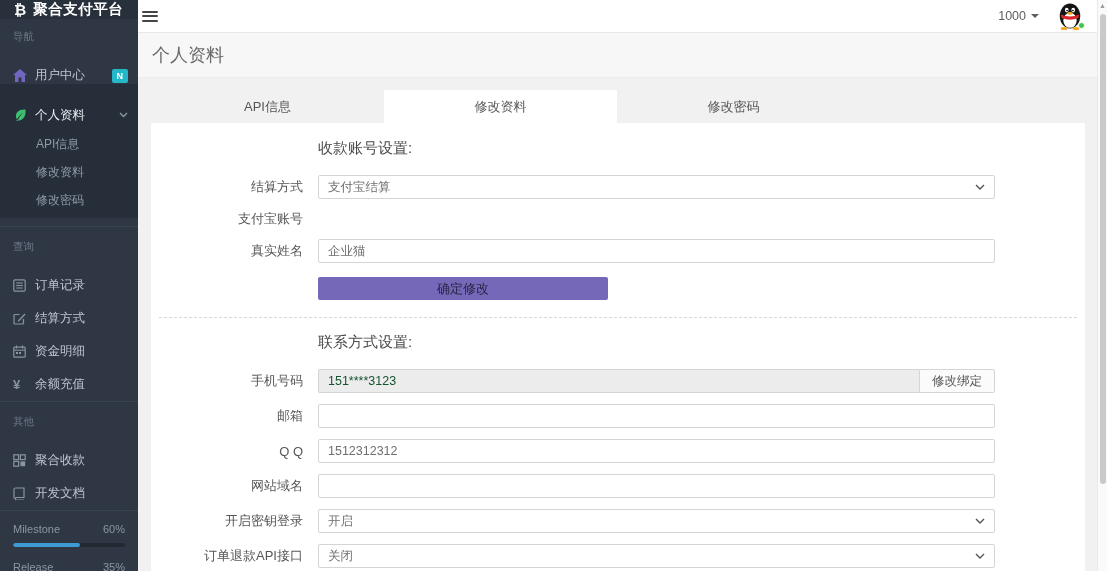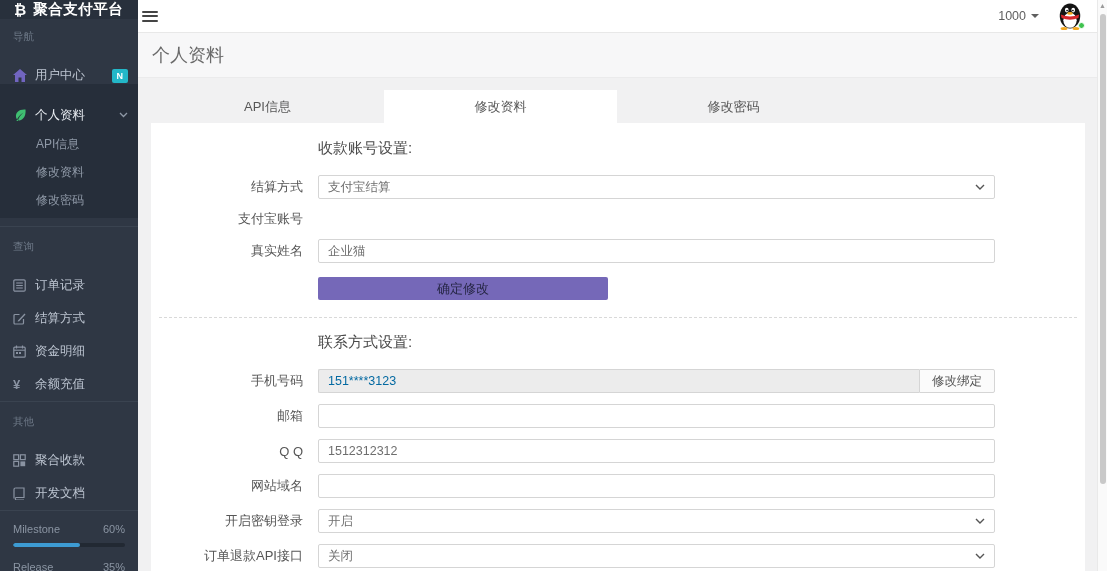--- a/index.html
+++ b/index.html
@@ -51,21 +51,21 @@
   .panel { background:#fff; height:448px; padding-top:16px; overflow:hidden; }
 
   .sec-heading { font-size:15px; color:#4a4a4a; font-weight:400; margin:0 0 17px 167px; }
   .frow { display:flex; margin-bottom:11px; align-items:center; }
   .flabel { width:167px; padding-right:15px; text-align:right; font-size:13px; color:#565656; flex:none; }
   .fctrl { width:677px; height:24px; border:1px solid #d5d5d5; border-radius:2px; background:#fff;
            font-size:12.5px; color:#6e6e6e; display:flex; align-items:center; padding:0 9px; }
   .fselect { justify-content:space-between; cursor:pointer; }
   input.fctrl { display:block; padding:0 9px; outline:none; }
   .igroup { width:677px; display:flex; }
-  .igroup input { width:auto; flex:1; background:#ececec; border-right:none; border-radius:2px 0 0 2px; color:#0369a1; }
+  .igroup input { width:auto; flex:1; background:#ececec; border-right:none; border-radius:2px 0 0 2px; color:#14532d; }
   .addon { height:24px; border:1px solid #d5d5d5; background:#fbfbfb; border-radius:0 2px 2px 0;
            font-size:12.5px; color:#565656; padding:0 12px; line-height:22px; cursor:pointer; white-space:nowrap; }
   .btn-purple { display:block; width:290px; height:23px; margin:14px 0 0 167px; background:#7568b8; border:none;
                 border-radius:2px; font-size:13px; color:#262645; cursor:pointer; font-family:inherit; }
   .dashed-div { border:none; border-top:1px dashed #d9d9d9; margin:17px 8px 15px; }
 
   
   .scrollbar { position:absolute; top:0; right:0; width:10px; height:571px; background:#fafafa; border-left:1px solid #e9e9e9; }
   .sb-arrow { color:#9a9a9a; font-size:7px; text-align:center; line-height:12px; }
   .sb-thumb { position:absolute; top:14px; left:2px; width:6px; height:470px; background:#c9c9c9; border-radius:3px; cursor:pointer; }

